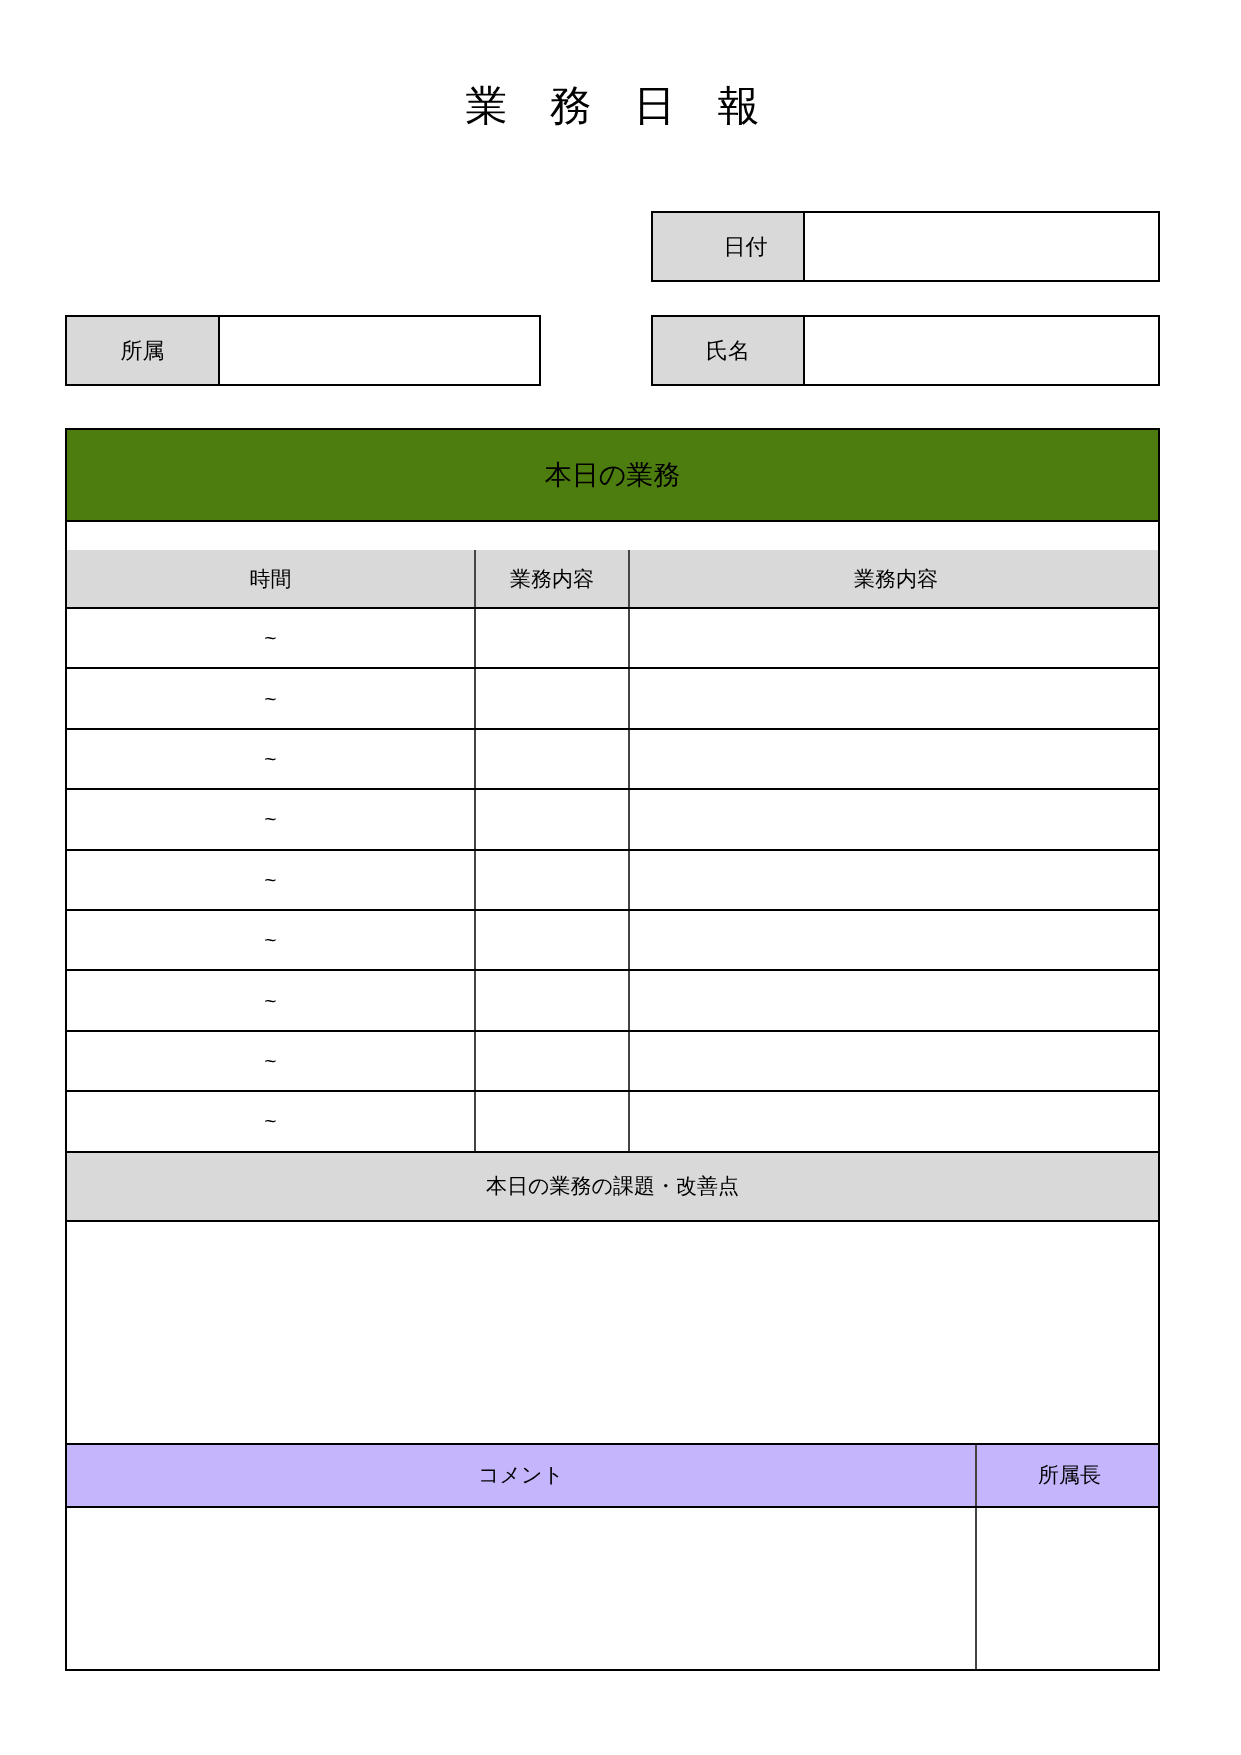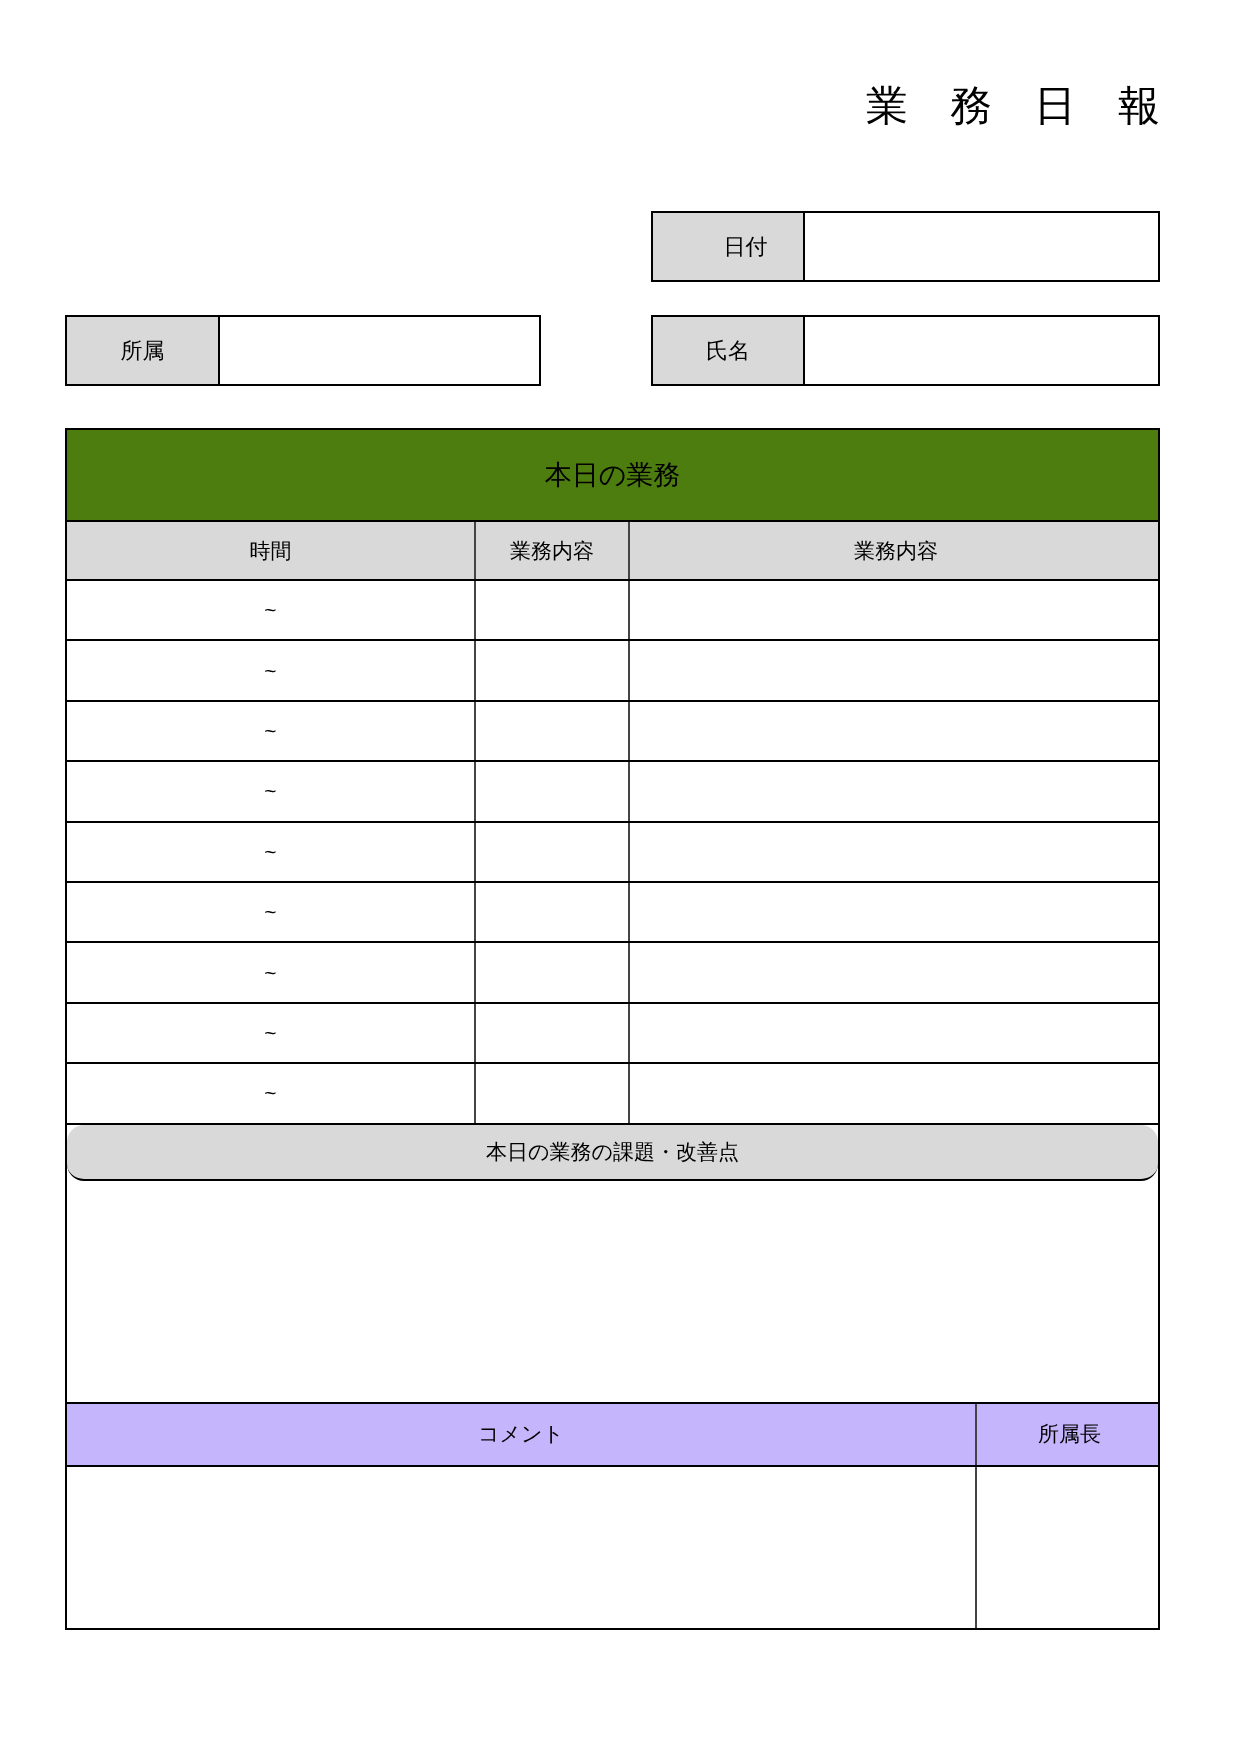--- a/index.html
+++ b/index.html
@@ -10,21 +10,21 @@
     width: 1241px;
     height: 1755px;
     background: #ffffff;
     overflow: hidden;
   }
   .doc-title {
     position: absolute;
     left: 65px;
     top: 78px;
     width: 1095px;
-    text-align: right;
+    text-align: center;
     font-size: 42px;
     color: #000;
     white-space: pre;
   }
   
   .field {
     position: absolute;
     display: flex;
     border: 2px solid #000;
     background: #fff;
@@ -65,39 +65,39 @@
     display: flex;
     align-items: center;
     justify-content: center;
     font-size: 27px;
   }
   .grid3 { display: grid; grid-template-columns: 409px 154px 532px; }
   .col-header {
     height: 59px;
     background: #d9d9d9;
     border-bottom: 2px solid #000;
+    margin-top: 28px;
   }
   .col-header > div {
     display: flex;
     align-items: center;
     justify-content: center;
     font-size: 21px;
   }
   .vline { border-right: 2px solid #444; }
   .wrow { height: 60.4px; border-bottom: 2px solid #000; }
   .wrow > div { display: flex; align-items: center; justify-content: center; font-size: 21px; }
   .issues-header {
-    height: 56px;
+    height: 69px;
     background: #d9d9d9;
     border-bottom: 2px solid #000;
     display: flex;
     align-items: center;
     justify-content: center;
     font-size: 21px;
-    border-radius: 17px;
   }
   .issues-body {
     height: 223px;
     background: #fff;
     border-bottom: 2px solid #000;
     padding: 8px;
     font-size: 20px;
   }
   .grid2 { display: grid; grid-template-columns: 910px 185px; }
   .comment-header {

